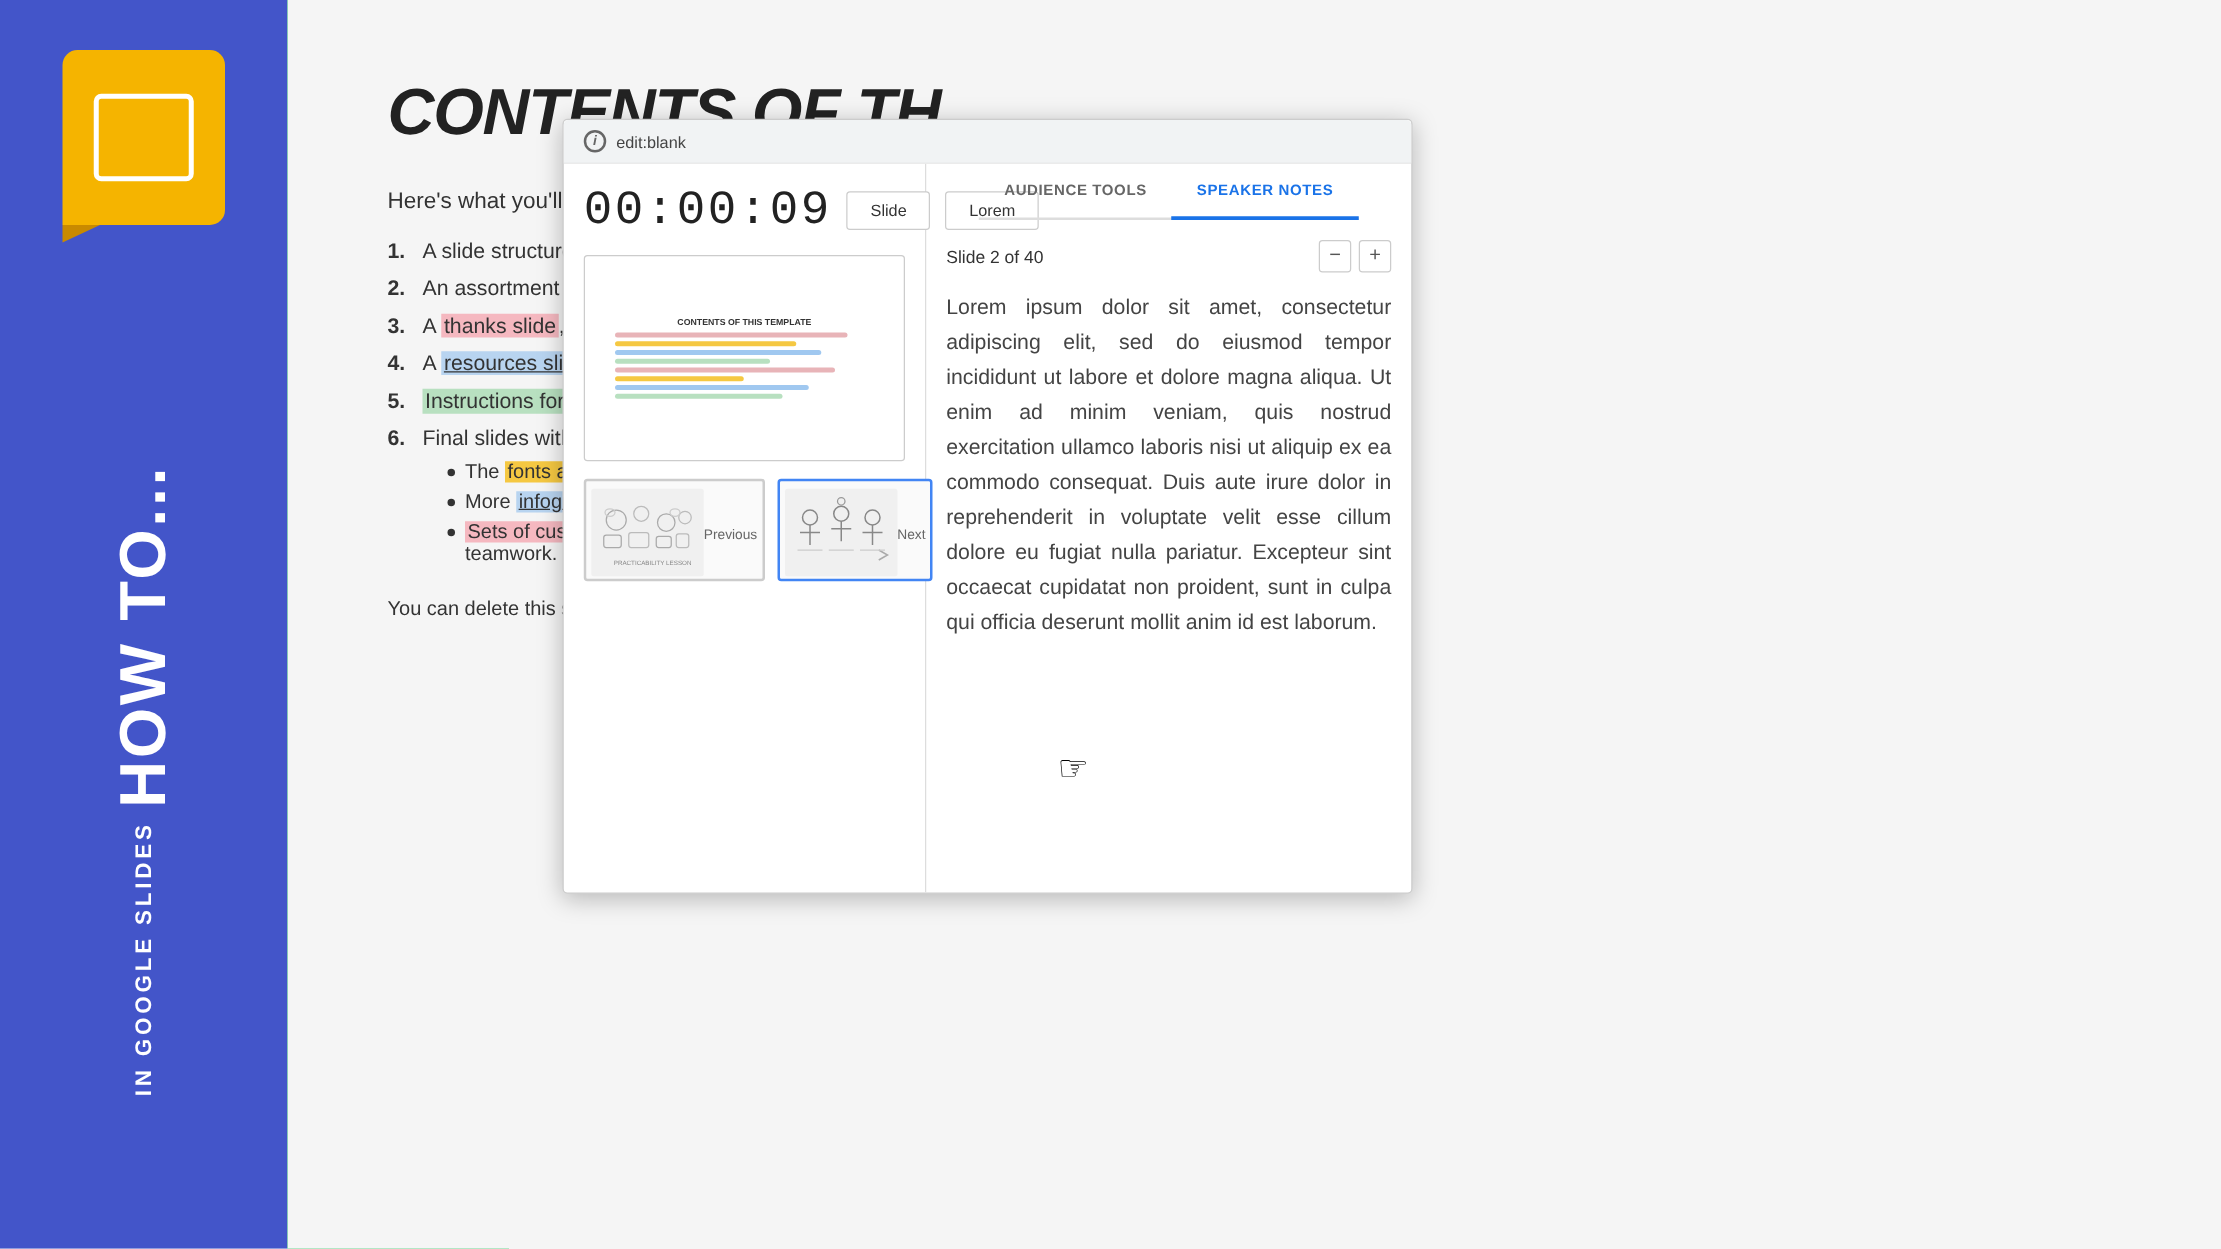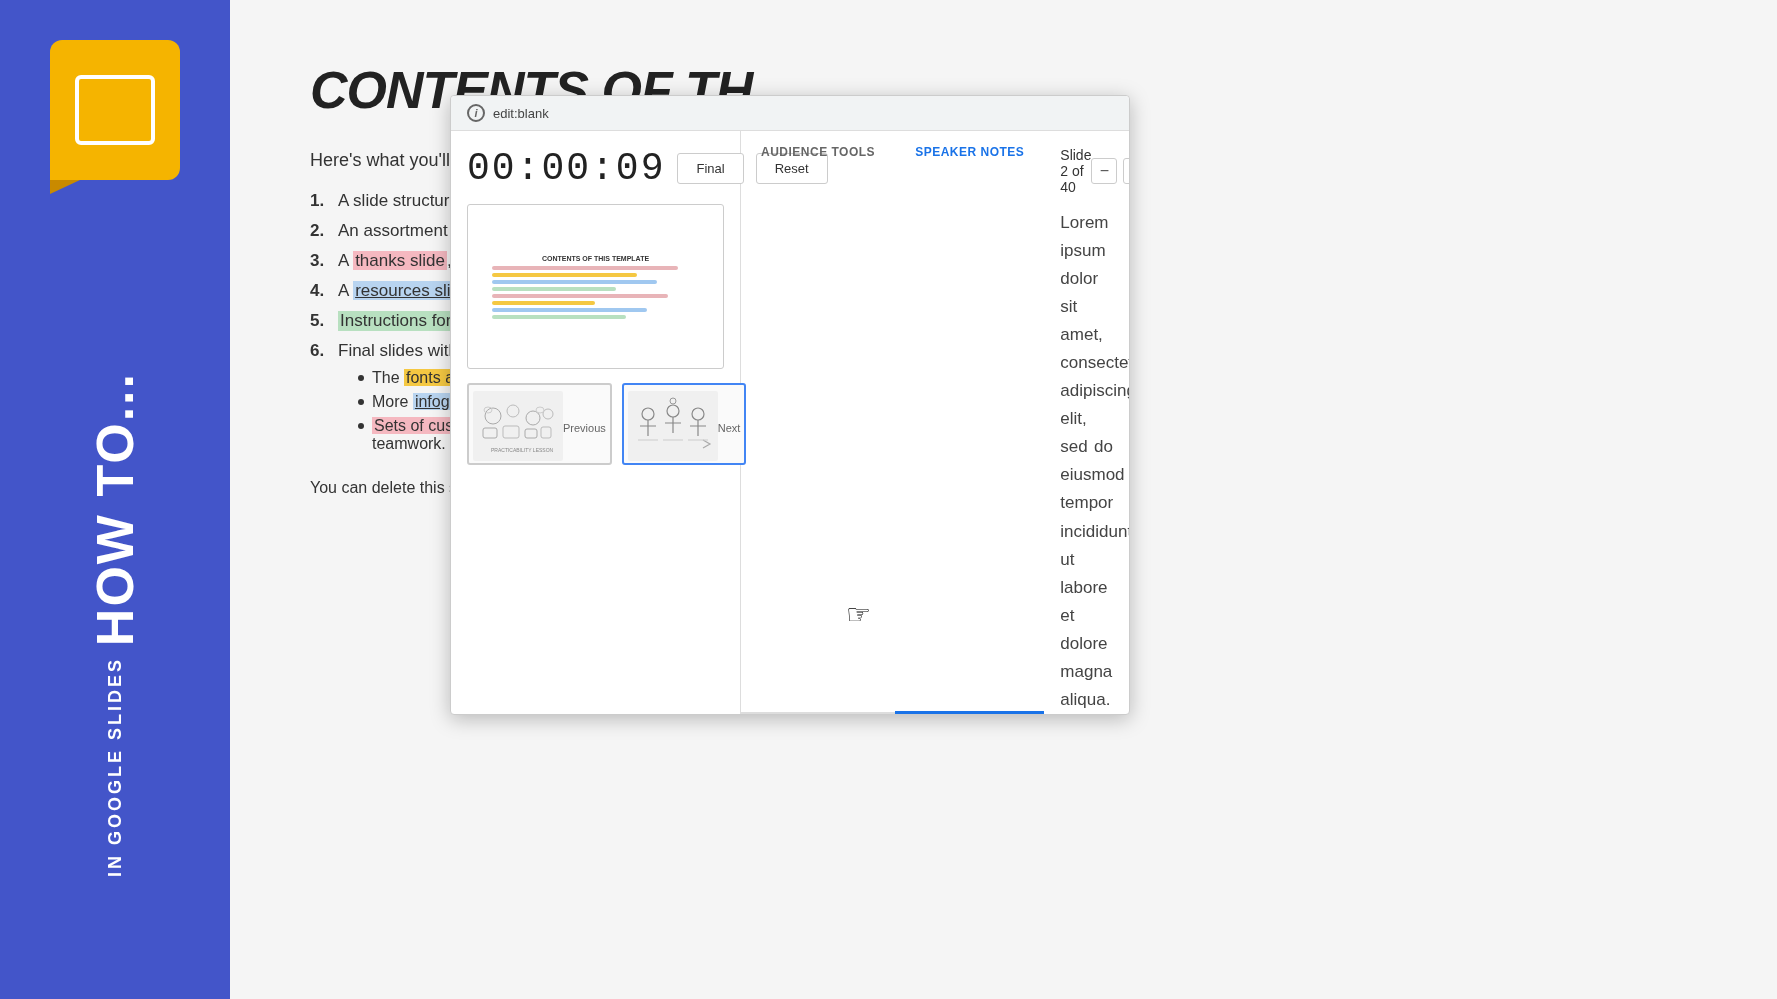--- a/index.html
+++ b/index.html
@@ -320,20 +320,22 @@
     .slide-mini-label {
       font-size: 11px;
       color: #666;
       margin-top: 4px;
     }
 
     
     .modal-right {
       flex: 1;
       display: flex;
+      flex-direction: column;
+      align-items: center;
     }
 
     .tabs-row {
       display: flex;
       border-bottom: 2px solid #ddd;
     }
 
     .tab-item {
       padding: 14px 20px;
       font-size: 12px;
@@ -515,22 +517,22 @@
       </div>
       <span class="modal-url">edit:blank</span>
     </div>
 
     <div class="modal-body">
 
       <div class="modal-left">
 
         <div class="timer-row">
           <div class="timer-display">00:00:09</div>
-          <button class="timer-btn">Final</button>
-          <button class="timer-btn">Reset</button>
+          <button class="timer-btn">Slide</button>
+          <button class="timer-btn">Lorem</button>
         </div>
 
 
         <div class="current-slide-preview">
           <div class="preview-content">
             <div class="preview-title-bar">CONTENTS OF THIS TEMPLATE</div>
             <div class="preview-lines">
               <div class="preview-line" style="background:#e8b4b8; width:90%;"></div>
               <div class="preview-line" style="background:#f5c842; width:70%;"></div>
               <div class="preview-line" style="background:#a0c8f0; width:80%;"></div>

